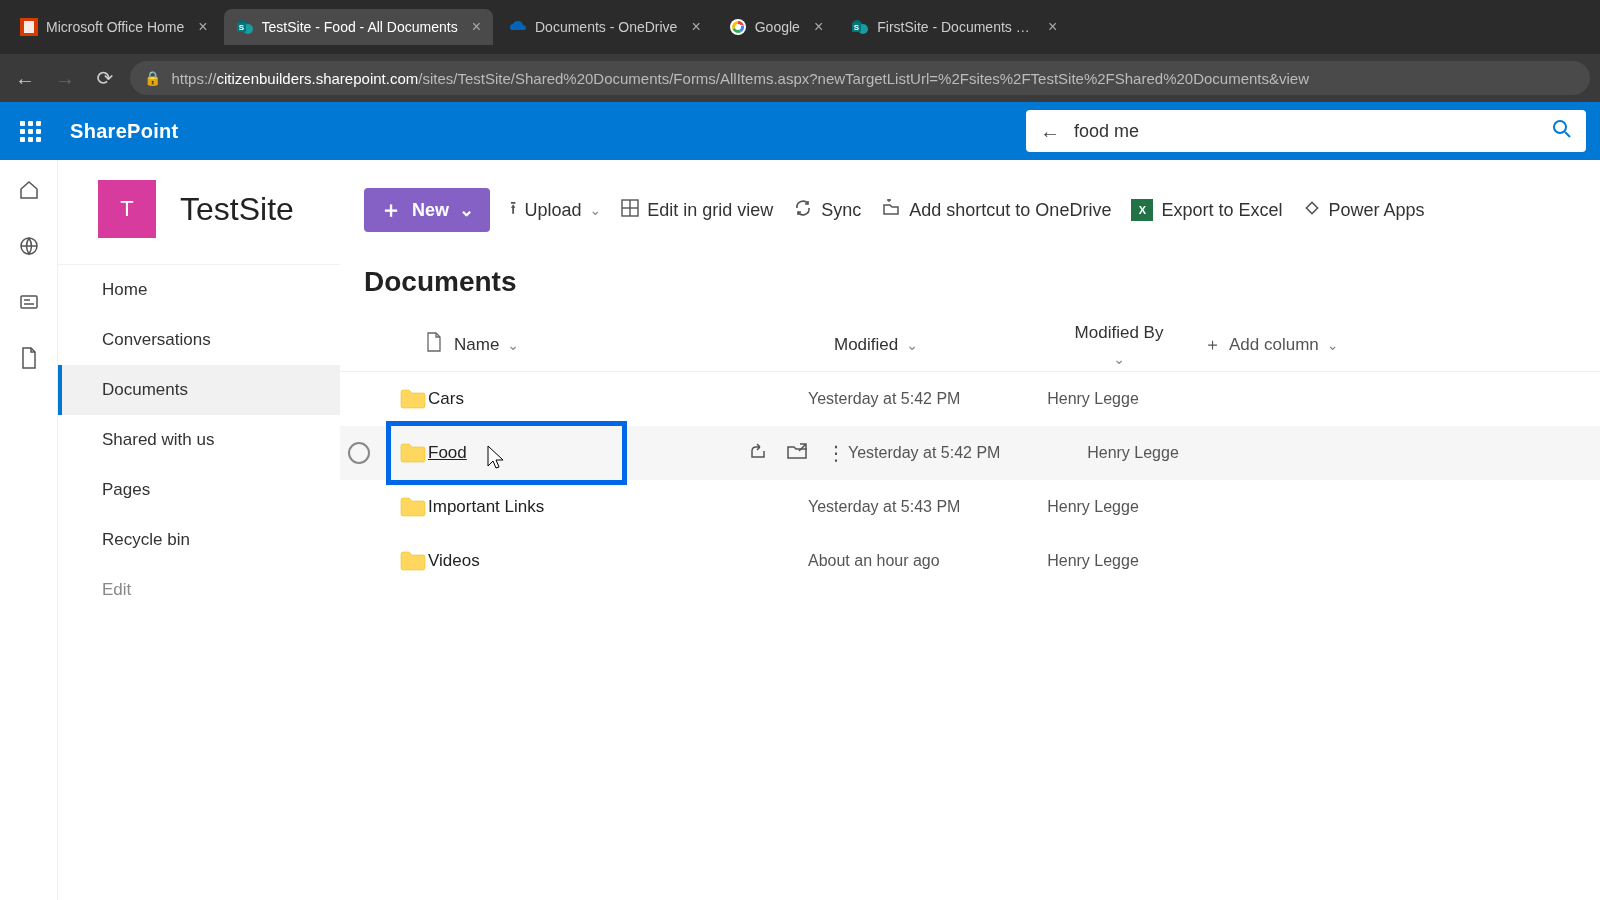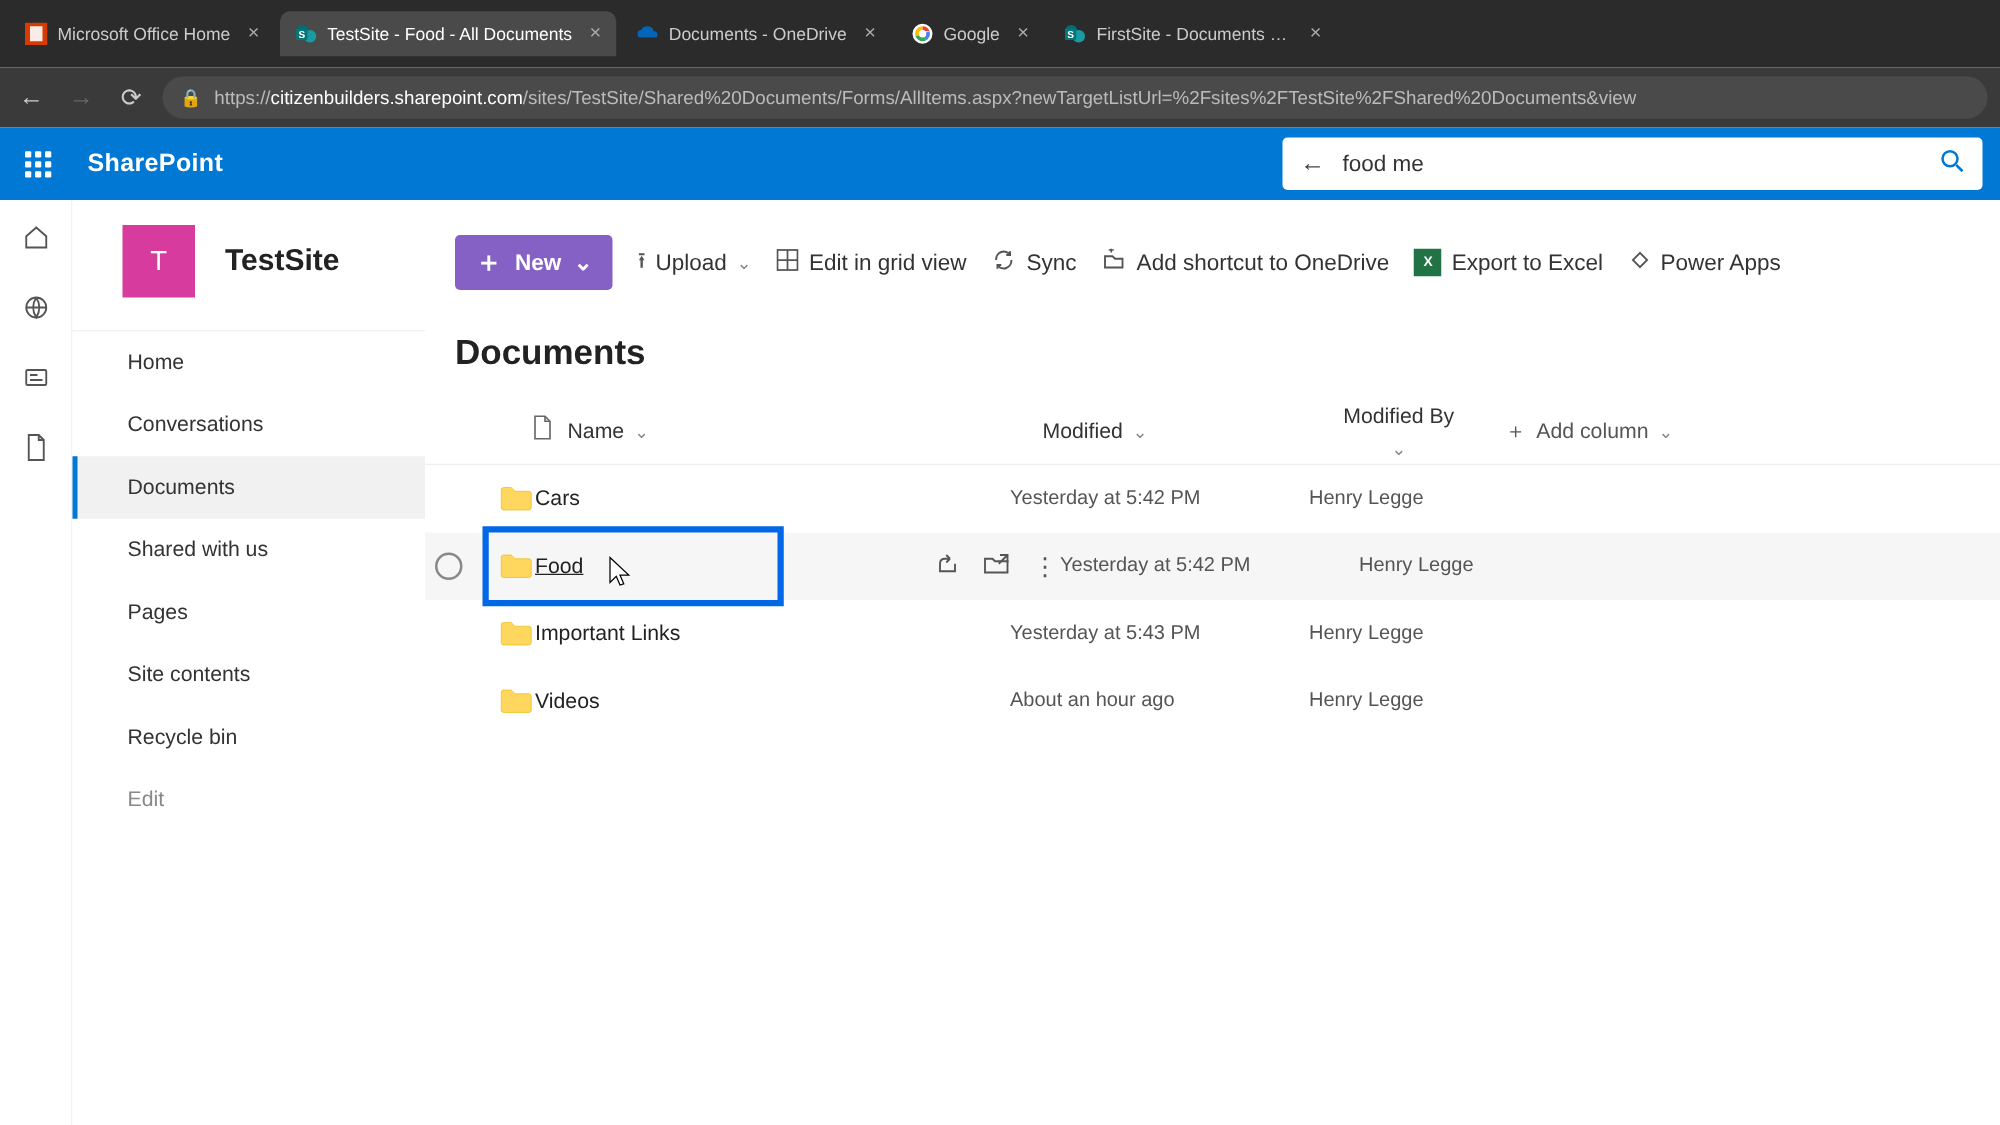--- a/index.html
+++ b/index.html
@@ -32,21 +32,21 @@
 .searchbox .mag { color:#0078d4; font-size:18px; }
 
 
 .content { display:flex; height:calc(100% - 148px); }
 .rail { width:58px; border-right:1px solid #eee; display:flex; flex-direction:column; align-items:center; padding-top:18px; gap:32px; color:#555; }
 .rail-icon { width:24px; height:24px; display:flex; align-items:center; justify-content:center; font-size:20px; }
 
 .site-col { width:282px; background:#fff; }
 .site-header { display:flex; align-items:center; gap:24px; padding:20px 8px 26px 40px; }
 .site-logo { width:58px; height:58px; background:#d83b9e; color:#fff; display:flex; align-items:center; justify-content:center; font-size:22px; font-weight:400; }
-.site-name { font-size:24px; font-weight:700; color:#222; }
+.site-name { font-size:32px; font-weight:400; color:#222; }
 
 .nav { border-top:1px solid #f0f0f0; }
 .nav-item { padding:15px 24px 15px 40px; font-size:17px; color:#333; cursor:pointer; border-left:4px solid transparent; }
 .nav-item.sel { background:#f1f1f1; border-left-color:#0078d4; font-weight:500; }
 .nav-item.muted { color:#888; }
 
 .main { flex:1; padding:0; }
 .cmdbar { height:100px; display:flex; align-items:center; gap:20px; padding:18px 24px; border-bottom:none; }
 .btn-new { height:44px; background:#8661c5; color:#fff; border:none; border-radius:4px; padding:0 16px; font-size:18px; font-weight:600; display:flex; align-items:center; gap:10px; cursor:pointer; }
 .cmd { display:flex; align-items:center; gap:8px; font-size:18px; color:#333; cursor:pointer; }
@@ -214,21 +214,20 @@
     <div class="site-header">
       <div class="site-logo">T</div>
       <div class="site-name">TestSite</div>
     </div>
     <div class="nav">
       <div class="nav-item">Home</div>
       <div class="nav-item">Conversations</div>
       <div class="nav-item sel">Documents</div>
       <div class="nav-item">Shared with us</div>
       <div class="nav-item">Pages</div>
-      <div class="nav-item">Site contents</div>
       <div class="nav-item">Recycle bin</div>
       <div class="nav-item muted">Edit</div>
     </div>
   </div>
 
   <div class="main">
     <div class="cmdbar">
       <button class="btn-new">
         <span style="font-size:22px;">＋</span>
         <span>New</span>

